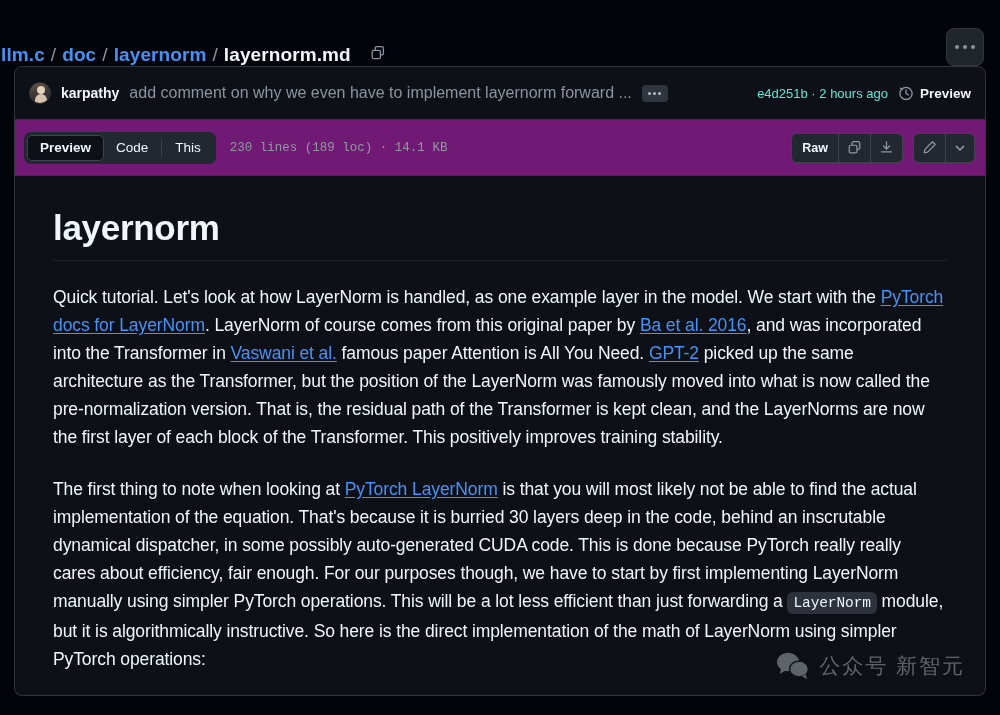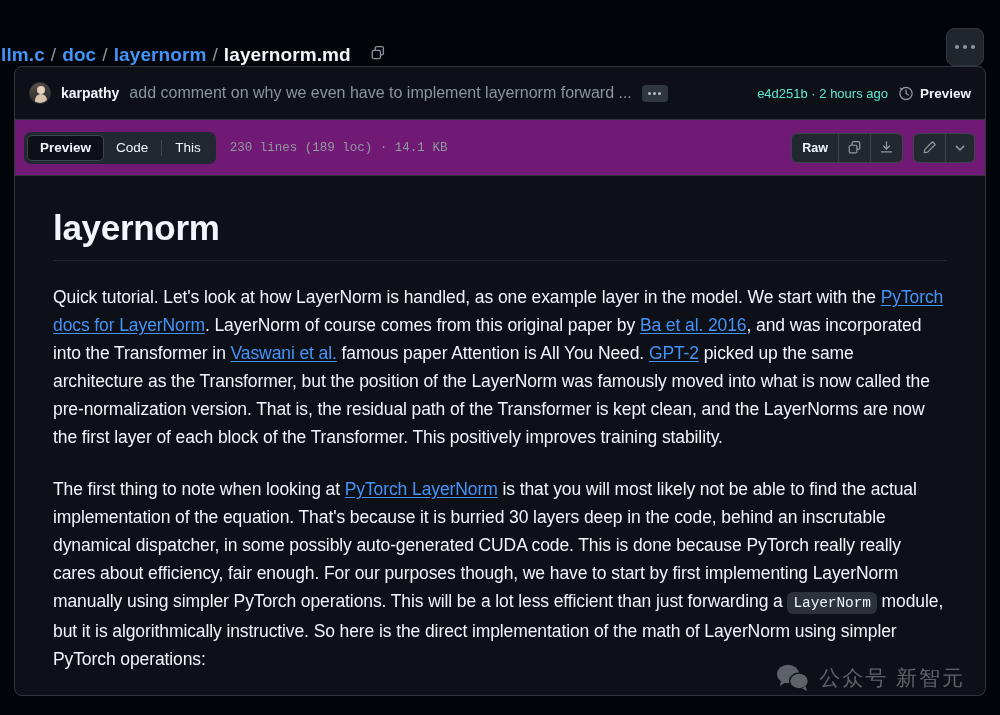--- a/index.html
+++ b/index.html
@@ -267,21 +267,21 @@
     background: #2c313a;
     border-radius: 6px;
     padding: 3px 6px;
     color: #f0f6fc;
   }
 
   
   .watermark {
     position: absolute;
     right: 20px;
-    bottom: 2px;
+    bottom: 14px;
     display: flex;
     align-items: center;
     gap: 9px;
     opacity: .40;
     pointer-events: none;
     user-select: none;
   }
   .wm-text {
     color: #d8dde3;
     font-size: 21px;

